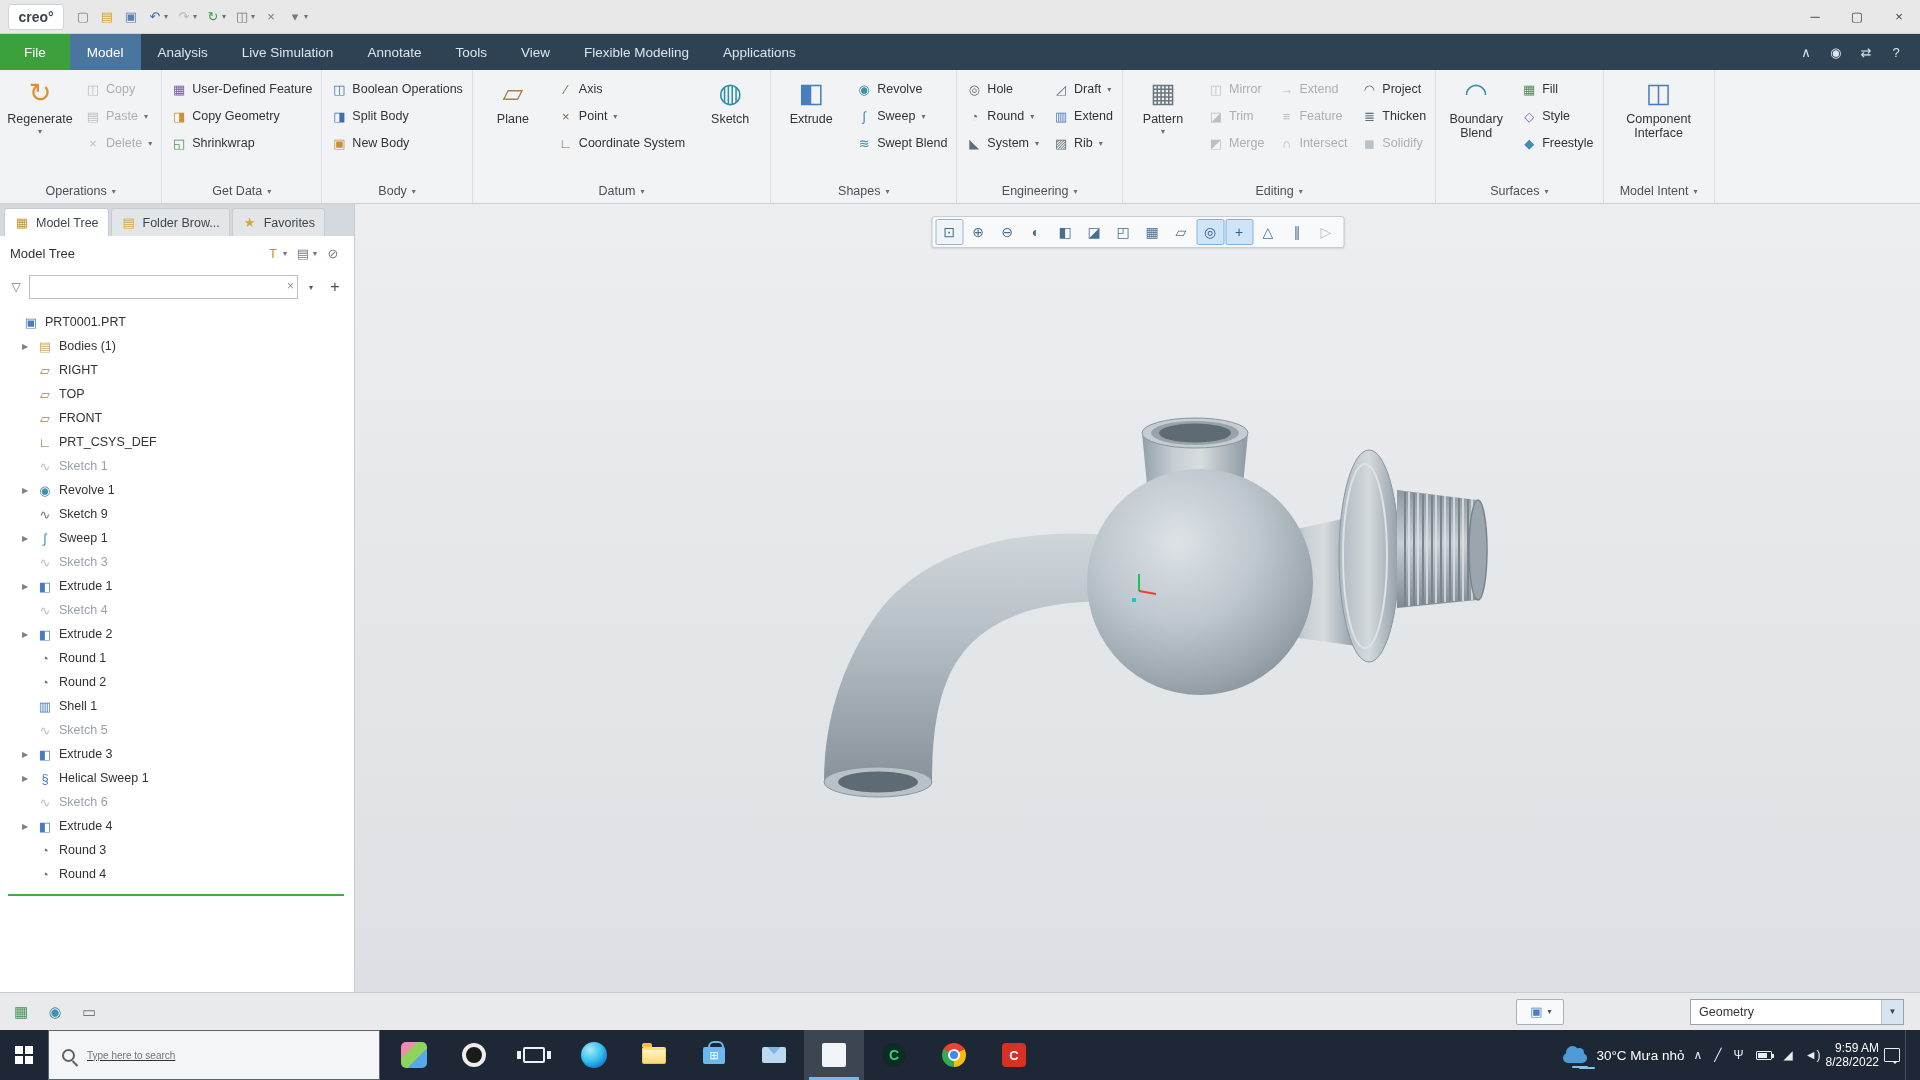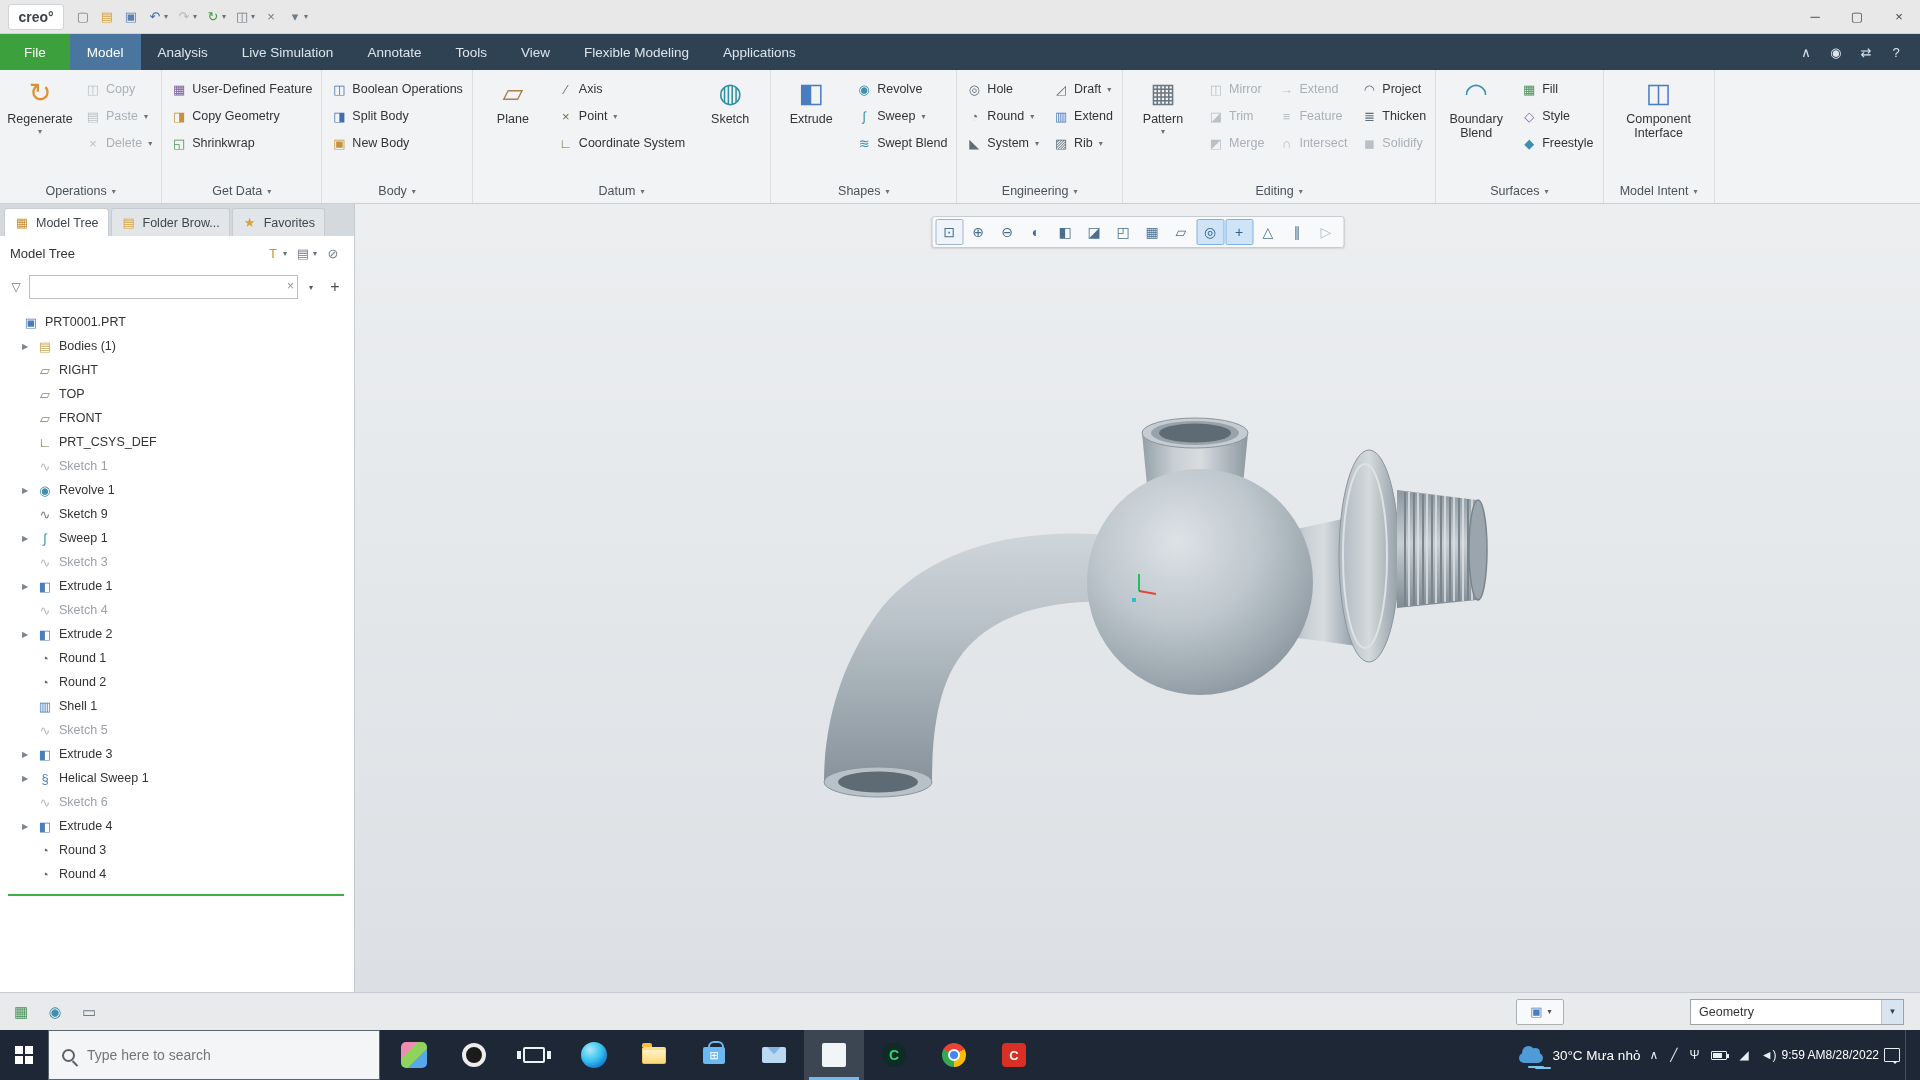--- a/index.html
+++ b/index.html
@@ -104,22 +104,22 @@
   .scombo .dd{width:22px;height:100%;border-left:1px solid #b9c0c6;display:flex;align-items:center;
     justify-content:center;font-size:8px;color:#33414d;background:#d8e4ef;}
 
   
   .taskbar{position:absolute;left:0;right:0;bottom:0;height:50px;background:#1d2736;color:#eef3f7;}
   .tstart{position:absolute;left:0;top:0;bottom:0;width:48px;display:flex;align-items:center;justify-content:center;}
   .winlogo{display:grid;grid-template-columns:8px 8px;grid-template-rows:8px 8px;gap:2px;}
   .winlogo span{background:#fdfdfd;display:block;}
   .tsearch{position:absolute;left:48px;top:0;bottom:0;width:332px;background:#f4f5f6;border:1px solid #5a6570;
     display:flex;align-items:center;gap:10px;padding:0 13px;}
-  .tsearch input{border:none;outline:none;background:transparent;font-size:14px;color:#333;flex:1;
-    font-family:"Liberation Sans",sans-serif;}
+  .tsearch input{border:none;outline:none;background:transparent;font-size:10px;color:#333;flex:1;
+    font-family:"Liberation Sans",sans-serif;text-decoration:underline;}
   .mag{width:13px;height:13px;border:2px solid #5f6368;border-radius:50%;position:relative;flex:none;}
   .mag::after{content:'';position:absolute;width:2px;height:7px;background:#5f6368;transform:rotate(-45deg);left:10px;top:9px;}
   .pinned{position:absolute;left:384px;top:0;bottom:0;display:flex;}
   .tbtn{width:60px;height:100%;display:flex;align-items:center;justify-content:center;position:relative;}
   .tbtn.active{background:rgba(255,255,255,.14);}
   .tbtn.active::after{content:'';position:absolute;left:5px;right:5px;bottom:0;height:3px;background:#76b9ed;}
   .tb-photo{width:26px;height:26px;border-radius:5px;background:linear-gradient(135deg,#f08bb1 0 32%,#8fd35f 32% 62%,#58a7ea 62% 100%);}
   .tb-opera{width:24px;height:24px;border-radius:50%;background:#1b1b1b;border:4px solid #ececec;}
   .tb-taskview{width:22px;height:16px;border:2px solid #eaf2f8;border-radius:2px;position:relative;}
   .tb-taskview::before{content:'';position:absolute;left:-8px;top:2px;width:4px;height:8px;background:#eaf2f8;}
@@ -144,21 +144,21 @@
   .weather{display:flex;align-items:center;gap:9px;font-size:13.5px;color:#fff;padding:0 4px;}
   .cloud{width:24px;height:10px;background:#4f9bd8;border-radius:6px;position:relative;margin-top:6px;
     box-shadow:5px 9px 0 -4px #7cc4f0,12px 10px 0 -4px #7cc4f0;}
   .cloud::before{content:'';position:absolute;left:3px;top:-7px;width:13px;height:13px;border-radius:50%;background:#4f9bd8;}
   .cloud::after{content:'';position:absolute;left:12px;top:-5px;width:9px;height:9px;border-radius:50%;background:#4f9bd8;}
   .tray{display:flex;align-items:center;gap:12px;}
   .tray .ic{width:auto;font-size:12px;}
   .batt{width:16px;height:9px;border:1px solid #e9eef2;border-radius:1px;position:relative;}
   .batt::before{content:'';position:absolute;right:-3px;top:2px;width:2px;height:4px;background:#e9eef2;}
   .batt::after{content:'';position:absolute;left:1px;top:1px;bottom:1px;width:9px;background:#e9eef2;}
-  .clock{display:flex;flex-direction:row;align-items:flex-end;color:#fff;font-size:12px;line-height:14px;}
+  .clock{display:flex;flex-direction:column;align-items:flex-end;color:#fff;font-size:12px;line-height:14px;}
   .ac{width:16px;height:14px;border:1.5px solid #e9eef2;border-radius:1px;position:relative;}
   .ac::after{content:'';position:absolute;right:1px;bottom:-6px;border:3px solid transparent;border-top-color:#e9eef2;}
   .sliver{width:5px;height:100%;border-left:1px solid #46505c;}
 </style>
 </head>
 <body>
 
 <div class="screen">
 
   <div class="titlebar">

